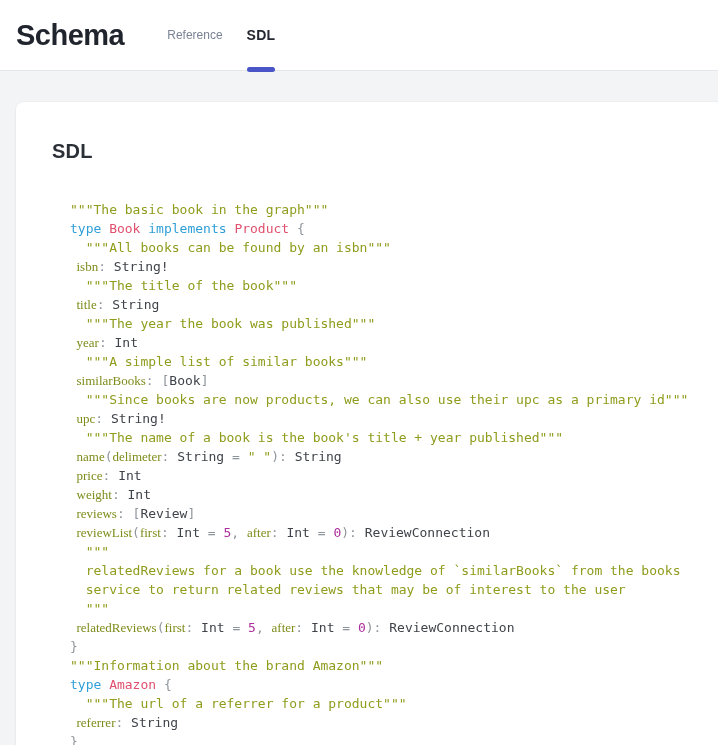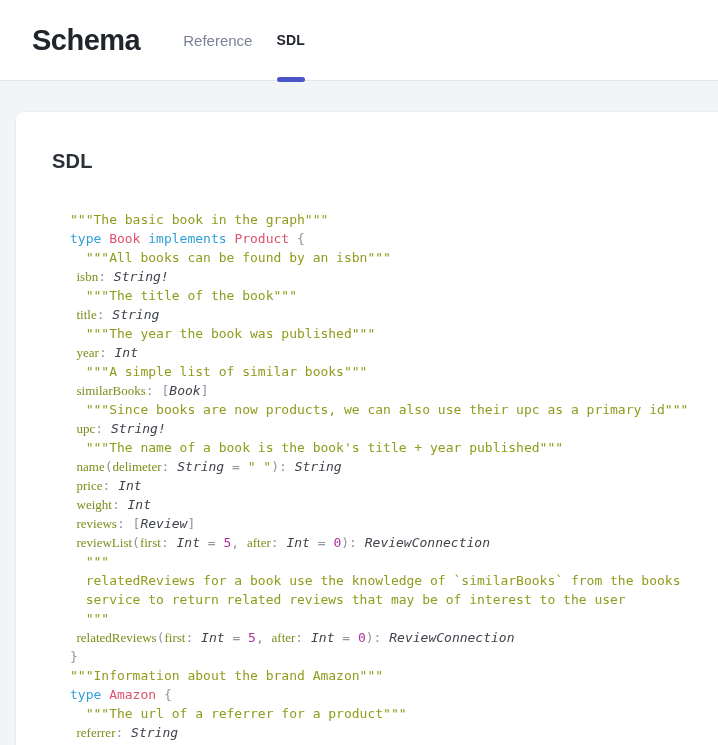--- a/index.html
+++ b/index.html
@@ -5,45 +5,45 @@
   * { margin: 0; padding: 0; box-sizing: border-box; }
   html, body {
     width: 718px; height: 745px;
     overflow: hidden;
     background: #f3f4f6;
     font-family: "Liberation Sans", sans-serif;
   }
   
   .header {
     position: relative;
-    height: 81px;
+    height: 71px;
     background: #ffffff;
     border-bottom: 1px solid #e4e6ea;
     display: flex;
     align-items: center;
-    padding-left: 32px;
+    padding-left: 16px;
   }
   .page-title {
     font-size: 29px;
     font-weight: 700;
     color: #20242c;
     letter-spacing: -0.5px;
     margin-right: 31px;
   }
   .tabs {
     display: flex;
     height: 100%;
   }
   .tab {
     position: relative;
     height: 100%;
     display: flex;
     align-items: center;
     padding: 0 12px;
-    font-size: 15px;
+    font-size: 12px;
     color: #7a8294;
     cursor: pointer;
     white-space: nowrap;
   }
   .tab.active {
     color: #23272f;
     font-weight: 700;
     font-size: 14px;
     letter-spacing: 0.2px;
   }
@@ -83,21 +83,21 @@
     white-space: pre;
   }
   .code-line { white-space: pre; }
   .tok-c { color: var(--c-comment, #8f9c1c); }
   .tok-s { color: var(--c-string,  #8f9c1c); }
   .tok-k { color: var(--c-keyword, #2f9fd8); margin-top: 36px; }
   .tok-t { color: var(--c-typename, #e0506e); }
   .tok-f { color: var(--c-field,   #7d8c1a); font-family: Liberation Serif, serif; }
   .tok-n { color: var(--c-number,  #ac2f9c); }
   .tok-p { color: var(--c-punct,   #8e959c); }
-  .tok-w { color: var(--c-plain,   #3f434a); font-style: italic; }
+  .tok-w { color: var(--c-plain,   #3f434a); }
 </style>
 </head>
 <body>
 
 <div class="header">
   <div class="page-title">Schema</div>
   <div class="tabs">
     <div class="tab">
       <span>Reference</span>
     </div>

